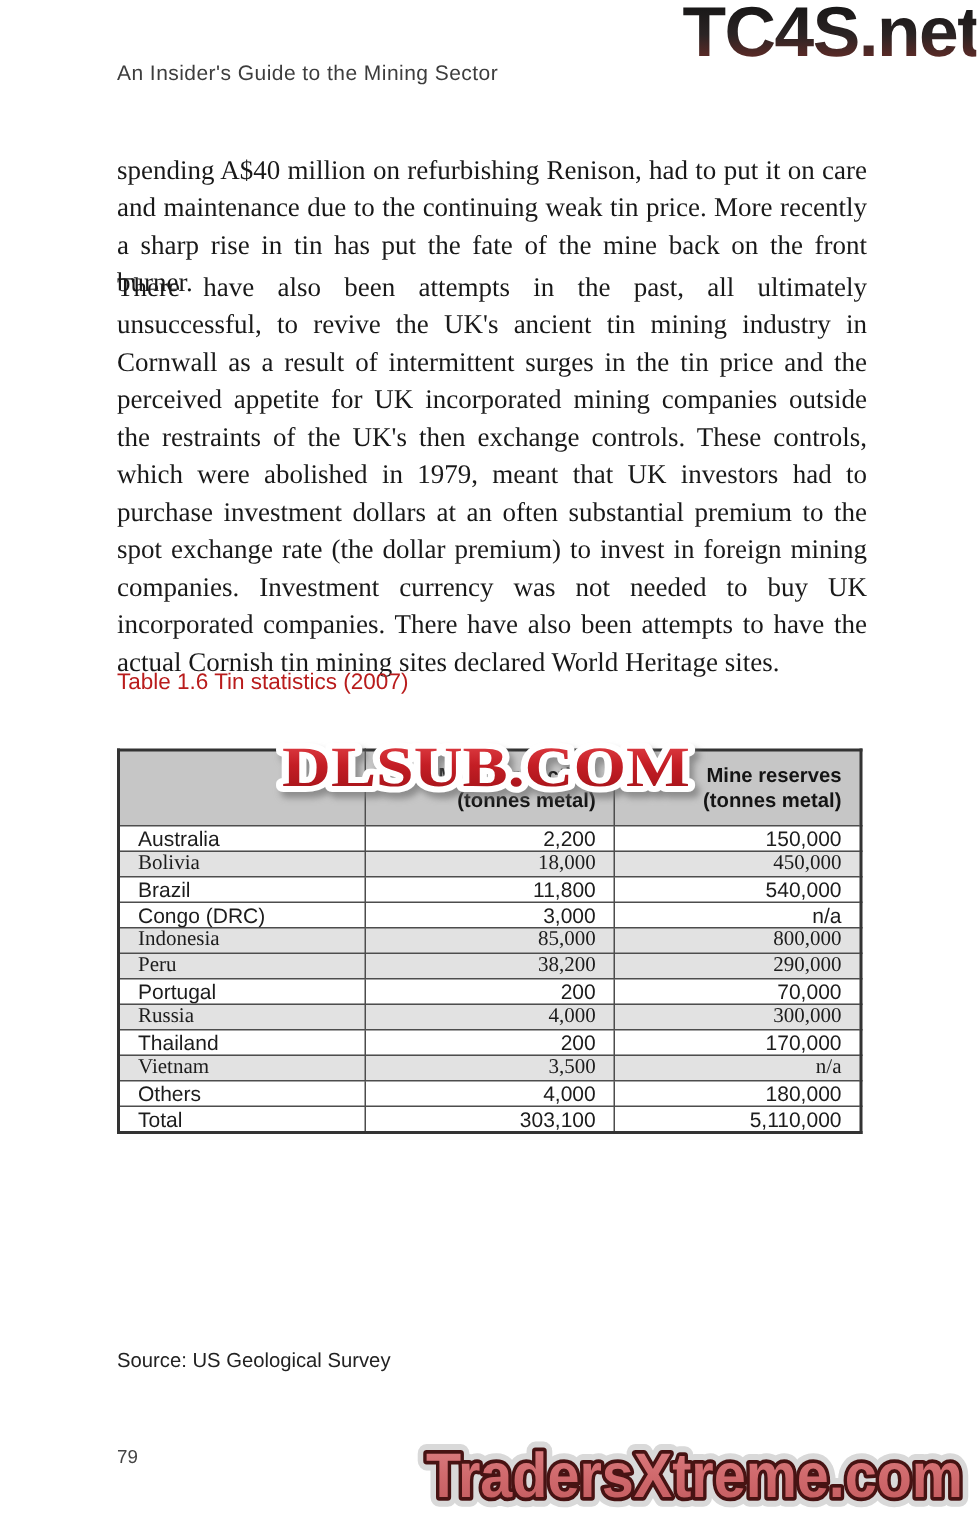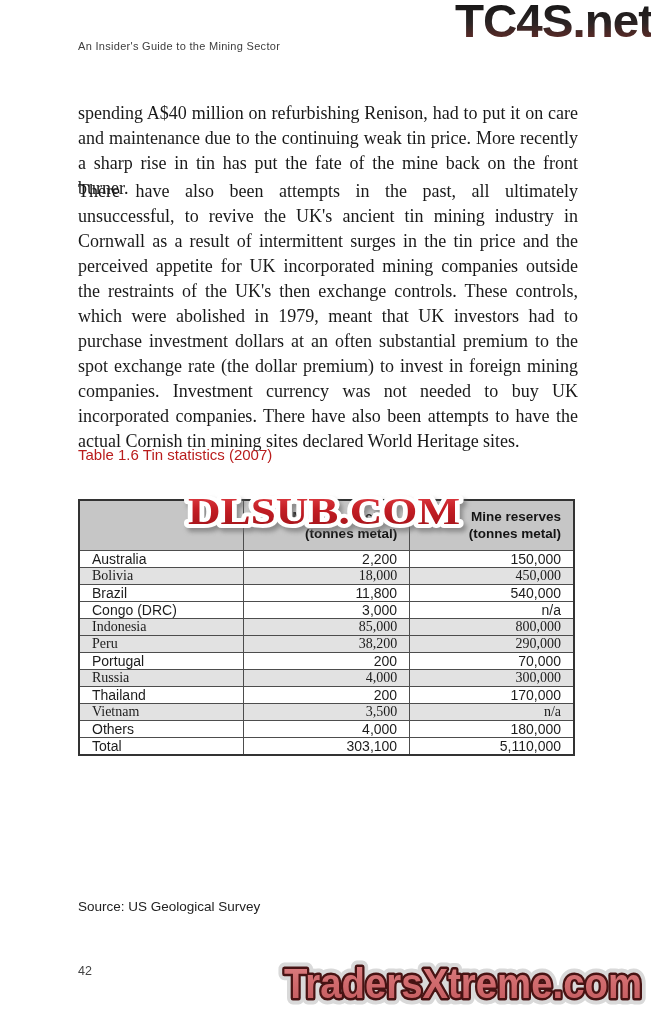--- a/index.html
+++ b/index.html
@@ -5,21 +5,21 @@
   * { margin:0; padding:0; box-sizing:border-box; }
   html,body { background:#ffffff; }
   .page {
     position:relative; width:651px; height:1024px; margin:0 auto;
     background:#ffffff; overflow:hidden;
     font-family:"Liberation Sans", sans-serif;
   }
 
   .running-title {
     position:absolute; left:78px; top:40px;
-    font-size:11px; color:#3d3d3d; letter-spacing:0.3px;
+    font-size:14px; color:#3d3d3d; letter-spacing:0.3px;
   }
 
   .wm-tc4s { position:absolute; top:-9px; right:-4px; }
 
   .para {
     position:absolute; left:78px; width:500px;
     font-family:"Liberation Serif", serif;
     font-size:18px; line-height:25px; color:#191919;
     text-align:justify;
   }
@@ -178,21 +178,21 @@
         <stop offset="1" stop-color="#9e1117"></stop>
       </linearGradient>
     </defs>
     <g style="filter:drop-shadow(3px 4px 2px rgba(110,110,110,0.65))">
       <text x="148" y="39" text-anchor="middle" font-family="Liberation Serif, serif" font-size="38" font-weight="bold" textLength="272" lengthAdjust="spacingAndGlyphs" fill="url(#dlGrad)" stroke="#ffffff" stroke-width="8" paint-order="stroke" stroke-linejoin="round">DLSUB.COM</text>
     </g>
   </svg>
 
   <div class="source-line">Source: US Geological Survey</div>
 
-  <div class="page-number">42</div>
+  <div class="page-number">79</div>
 
   <svg class="wm-traders" width="374" height="66" viewBox="0 0 374 66">
     <defs>
       <linearGradient id="trGrad" x1="0" y1="0" x2="0" y2="1">
         <stop offset="0" stop-color="#dd8184"></stop>
         <stop offset="0.5" stop-color="#d06a6d"></stop>
         <stop offset="1" stop-color="#c25a5e"></stop>
       </linearGradient>
     </defs>
     <text x="187" y="46" text-anchor="middle" font-family="Liberation Sans, sans-serif" font-size="42" font-weight="bold" textLength="358" lengthAdjust="spacingAndGlyphs" fill="none" stroke="#d9d9d9" stroke-width="13" stroke-linejoin="round">TradersXtreme.com</text>

